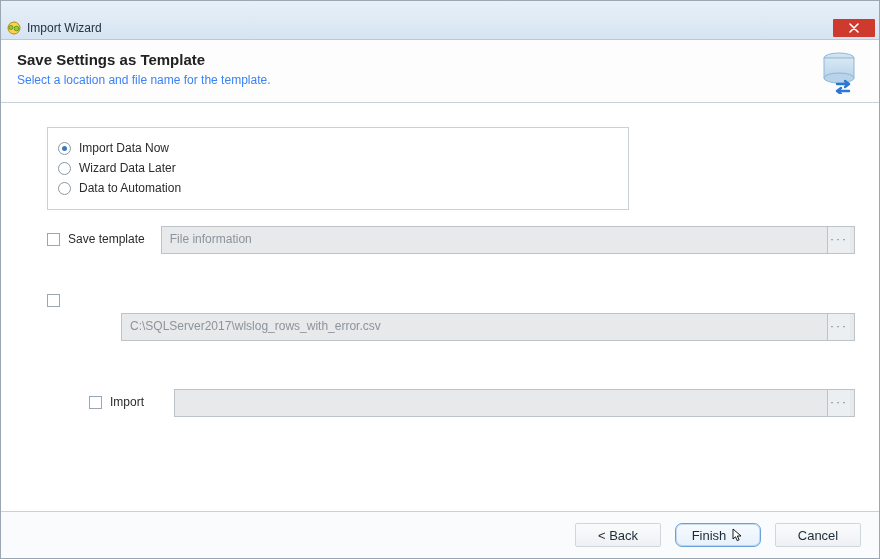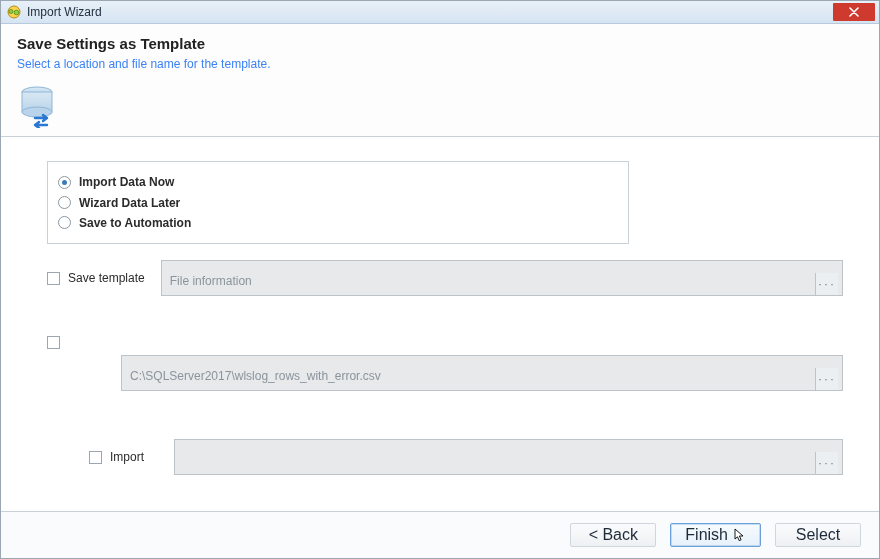--- a/index.html
+++ b/index.html
@@ -33,111 +33,110 @@
     box-sizing:border-box;
     border:1px solid var(--border);
     display:flex;flex-direction:column;
   }
 
   
   .titlebar{
     height:22px;
     background:linear-gradient(#e7f0f8,#d6e4f2);
     border-bottom:1px solid #b7c9dc;
-    display:flex;align-items:center;padding:0 4px 0 6px;
+    display:flex;align-items:center;padding:16px 4px 0 6px;
   }
   .titlebar .app-icon{
     width:14px;height:14px;position:relative;flex:none;margin-right:6px;
   }
   .titlebar .app-icon svg{display:block}
   .titlebar .title{flex:none;color:#253041;font-size:12px}
   .titlebar .spacer{flex:1}
   .close-btn{
     width:42px;height:18px;background:var(--red);
     display:flex;align-items:center;justify-content:center;
     color:#fff;border-radius:1px;
   }
   .close-btn svg{display:block}
 
   
   .header{
     padding:10px 16px 8px 16px;
     border-bottom:1px solid var(--border-light);
     display:flex;align-items:flex-start;gap:12px;
     background:#fdfdfe;
-    flex-direction:column;
   }
   .header .titles{flex:1}
   .header h1{margin:0 0 2px 0;font-size:15px;font-weight:600;color:#222}
   .header p{margin:0;font-size:12px;color:#3b82f6}
   .header .glyph{width:44px;height:44px;flex:none;position:relative}
   .header .glyph svg{display:block}
 
   
   .content{
     flex:1;padding:24px 24px 0 24px;min-height:0;
     display:flex;flex-direction:column;
   }
   .opt-group{
     border:1px solid var(--border-light);
     width:560px;
     padding:8px 10px 8px 10px;
     margin:0 0 16px 22px;
-    font-weight:bold;
   }
   .opt{display:flex;align-items:center;gap:8px;margin:4px 0}
   .radio{
     width:13px;height:13px;border:1px solid var(--radio-border);
     border-radius:50%;background:#fff;box-sizing:border-box;
     display:inline-flex;align-items:center;justify-content:center;flex:none;
   }
   .radio .dot{width:5px;height:5px;border-radius:50%;background:var(--radio-dot);display:none}
   .radio.checked .dot{display:block}
   .opt-label{font-size:12px}
 
   .row{
-    display:flex;align-items:center;gap:8px;margin:0 12px 0 22px;
+    display:flex;align-items:center;gap:8px;margin:0 0 0 22px;
   }
   .checkbox{
     width:13px;height:13px;border:1px solid var(--border);background:#fff;
     box-sizing:border-box;flex:none;
     display:inline-flex;align-items:center;justify-content:center;
   }
   .field{
-    flex:1;height:36px;border:1px solid var(--field-border);
+    flex:1;height:28px;border:1px solid var(--field-border);
     background:var(--field);color:var(--muted);
-    display:flex;align-items:flex-start;padding:12px 4px 0 8px;font-size:12px;
+    display:flex;align-items:center;padding:0 4px 0 8px;font-size:12px;
     box-sizing:border-box;position:relative;
   }
   .field .placeholder{color:var(--muted)}
   .field .dots{
     margin-left:auto;border-left:1px solid var(--field-border);
     width:22px;height:100%;display:flex;align-items:center;justify-content:center;
     color:#6e7880;letter-spacing:2px;background:#eceff2;
   }
   .indent{margin-left:96px}
 
   
   .footer{
     height:46px;border-top:1px solid var(--border-light);
     display:flex;align-items:center;justify-content:flex-end;
     gap:14px;padding:0 18px;background:#fafbfc;
   }
   .btn{
     min-width:86px;height:24px;padding:0 14px;
     background:linear-gradient(#fafbfc,#eef1f4);
     border:1px solid var(--btn-b);
-    box-sizing:border-box;font-size:16px;color:#1e2a38;
+    box-sizing:border-box;font-size:13px;color:#1e2a38;
     display:inline-flex;align-items:center;justify-content:center;gap:6px;
     border-radius:2px;
   }
   .btn.primary{
     border-color:#6aa0dc;
     box-shadow:0 0 0 1px rgba(63,130,203,0.25) inset;
     background:linear-gradient(#f6fbff,#e7f1fa);
+    border-radius:7px;
   }
   .cursor{width:12px;height:14px;display:inline-block}
 </style>
 </head>
 <body>
 
 <div class="titlebar">
   <span class="app-icon">
     <svg width="14" height="14" viewBox="0 0 14 14">
       <circle cx="7" cy="7" r="6" fill="#f9d34c" stroke="#b58a15" stroke-width="1"></circle>
@@ -184,21 +183,21 @@
           <span class="dot"></span>
         </span>
       <span class="opt-label">Import Data Now</span>
     </div>
     <div class="opt">
       <span class="radio"></span>
       <span class="opt-label">Wizard Data Later</span>
     </div>
     <div class="opt">
       <span class="radio"></span>
-      <span class="opt-label">Save to Automation</span>
+      <span class="opt-label">Data to Automation</span>
     </div>
   </div>
 
   <div class="row">
     <span class="checkbox">
       
     </span>
     <span>Save template</span>
     <div class="field" style="margin-left:8px">
       <span class="placeholder">File information</span>
@@ -249,15 +248,15 @@
   </button>
   <button class="btn primary">
     <span>Finish</span>
     <span class="cursor">
       <svg width="12" height="14" viewBox="0 0 12 14">
         <path d="M1 1 L1 11 L3.5 8.8 L5.2 12.6 L7.1 11.8 L5.4 8 L9 8 Z" fill="#fff" stroke="#000" stroke-width="0.9"></path>
       </svg>
     </span>
   </button>
   <button class="btn">
-    <span>Select</span>
+    <span>Cancel</span>
   </button>
 </div>
 
 </body></html>

